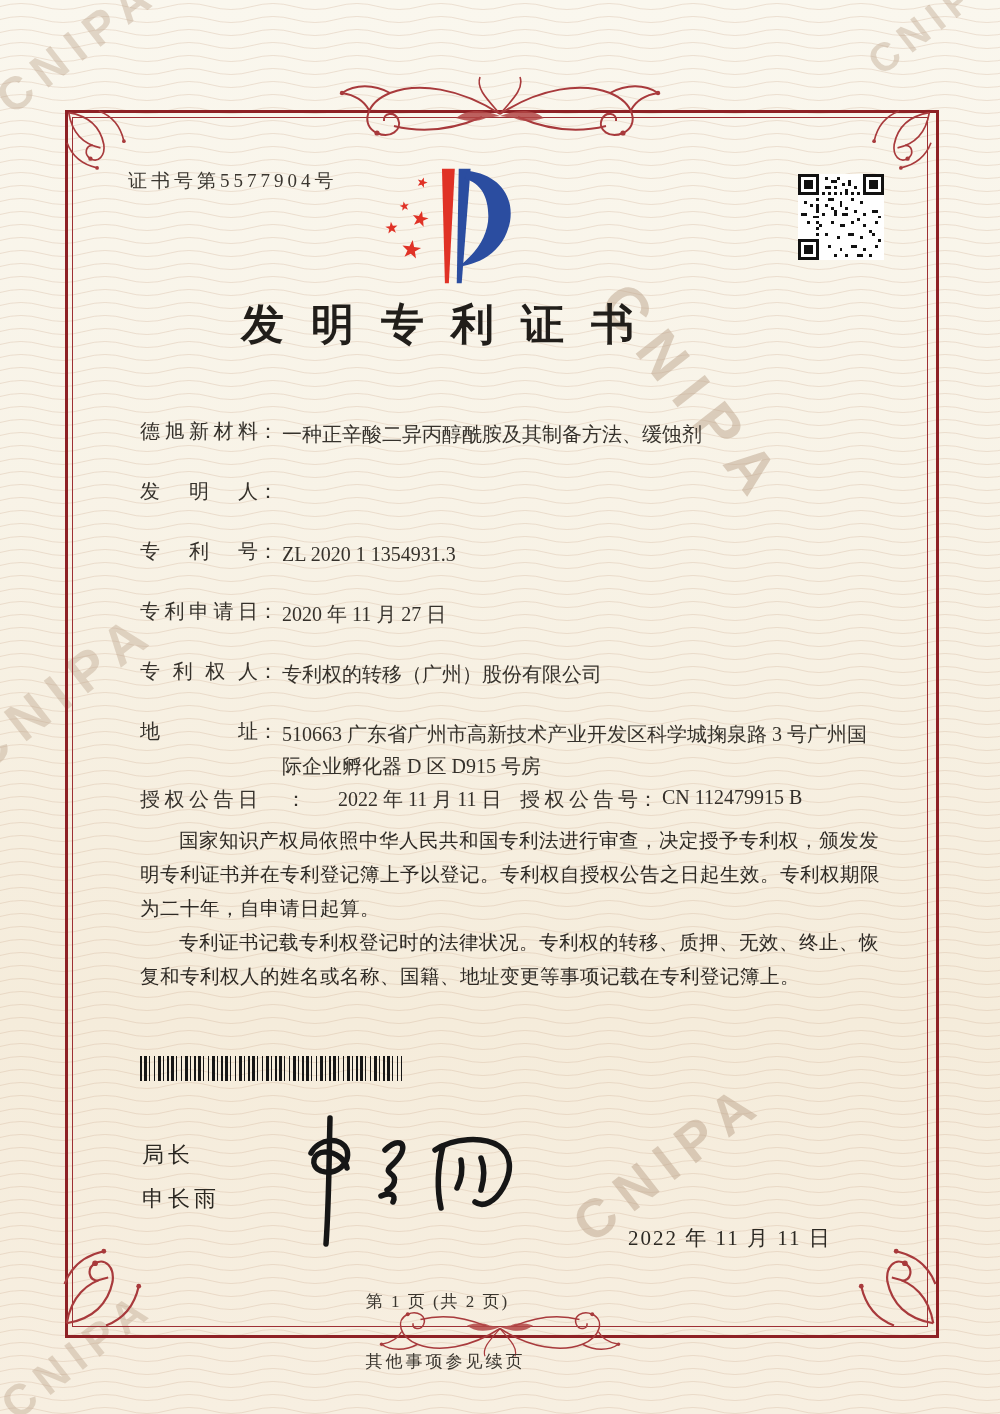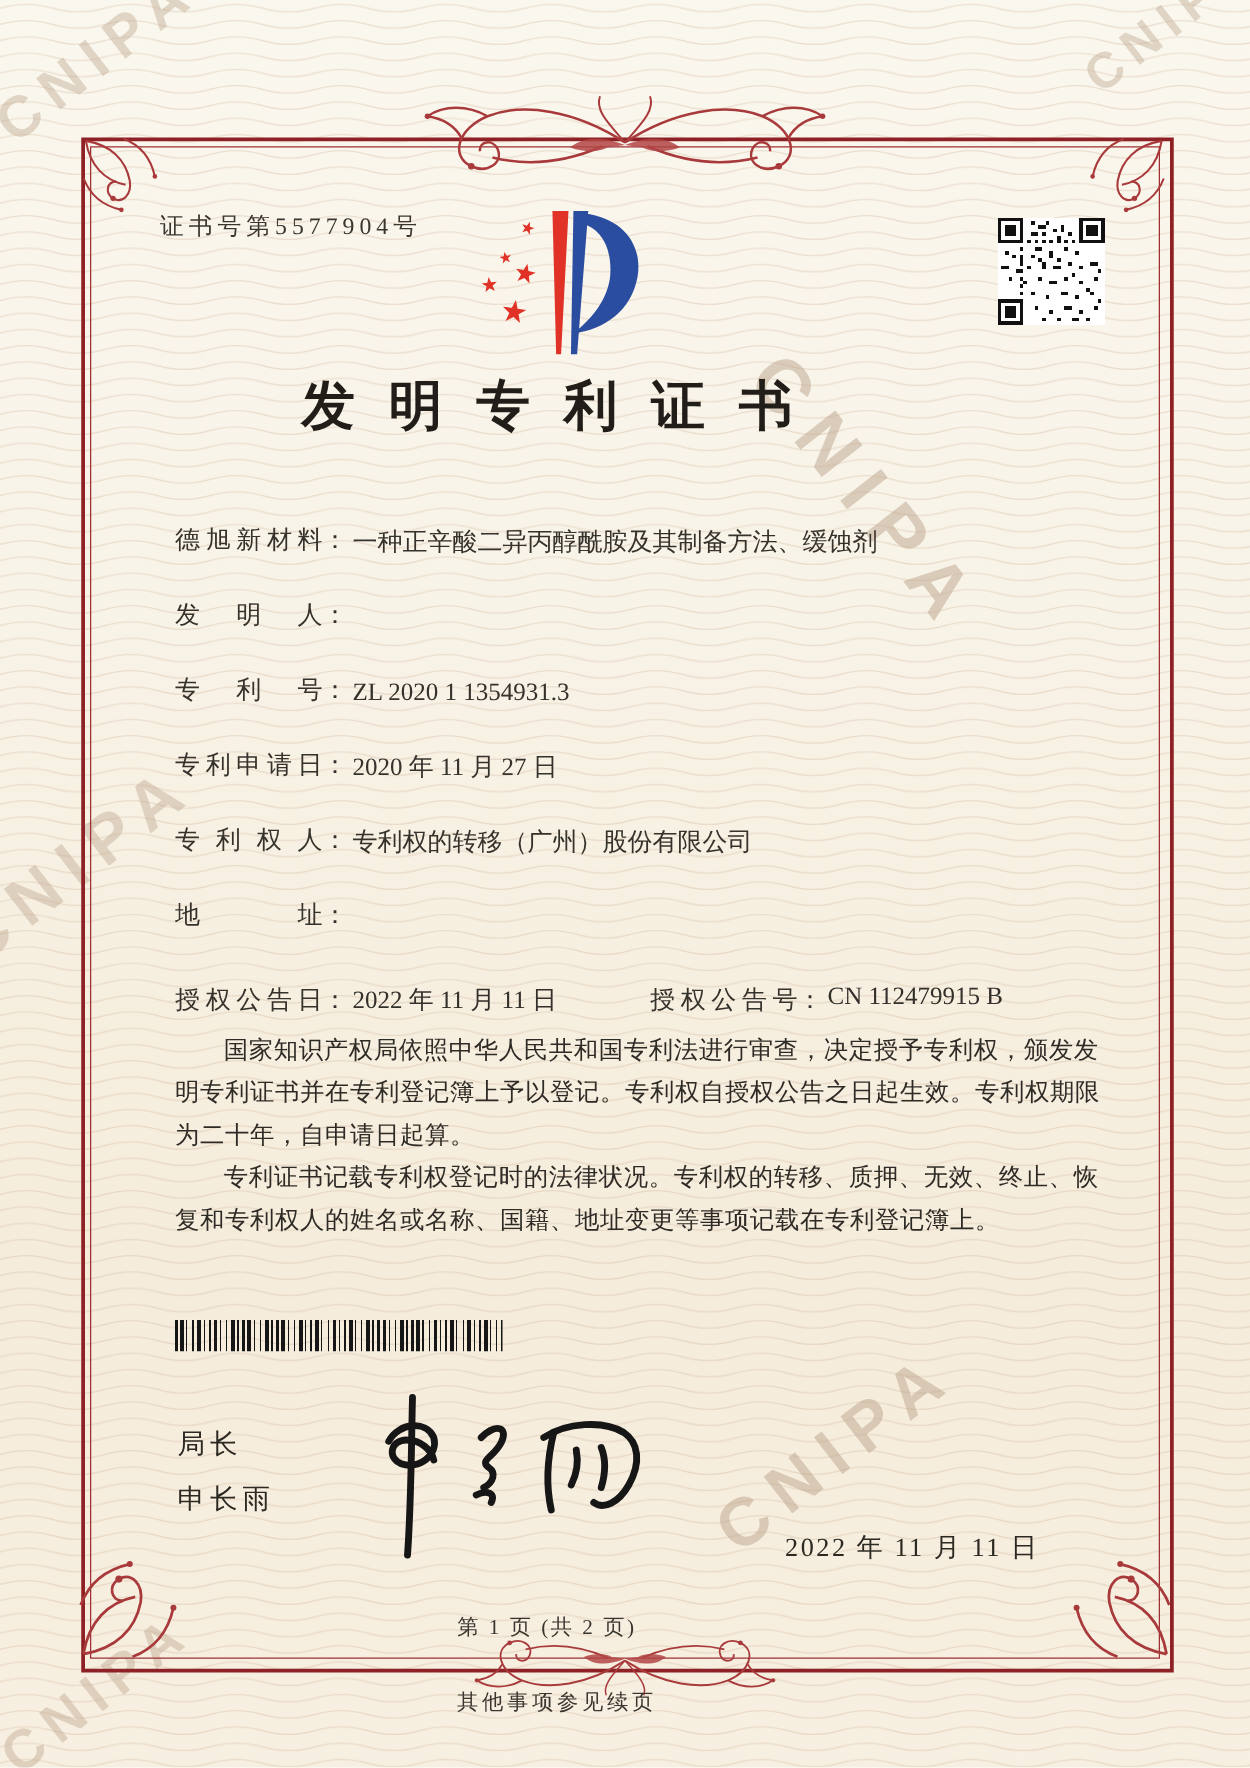--- a/index.html
+++ b/index.html
@@ -31,21 +31,21 @@
     font-size:43px;font-weight:700;letter-spacing:27px;text-indent:27px;color:#211e1a;
   }
   .qr{position:absolute;left:798px;top:174px;width:86px;height:86px;}
   .fields{position:absolute;left:140px;top:418px;width:750px;font-size:20px;}
   .frow{position:absolute;left:0;display:flex;align-items:flex-start;}
   .flabel{display:inline-block;width:118px;text-align:justify;text-align-last:justify;flex:0 0 118px;color:#35312b;}
   .fcolon{flex:0 0 auto;padding:0 4px 0 0;}
   .fvalue{width:600px;line-height:32px;color:#35312b;}
   .grant{position:absolute;left:140px;top:786px;width:790px;font-size:20px;}
   .gpair{position:absolute;top:0;display:flex;}
-  .gp1{left:0;} .gp2{left:380px;}
+  .gp1{left:0;gap:28px;} .gp2{left:380px;}
   .body-text{position:absolute;left:140px;top:824px;width:744px;font-size:19.5px;line-height:34px;color:#2e2a25;letter-spacing:0.5px;}
   .body-text p{margin:0;text-indent:2em;}
   .barcode{
     position:absolute;left:140px;top:1056px;width:262px;height:25px;
     background-image:repeating-linear-gradient(90deg,
       #161616 0 2px,transparent 2px 4px,#161616 4px 7px,transparent 7px 9px,
       #161616 9px 10px,transparent 10px 14px,#161616 14px 15px,transparent 15px 18px,
       #161616 18px 21px,transparent 21px 23px,#161616 23px 24px,transparent 24px 27px);
   }
   .sig-title{position:absolute;left:142px;top:1140px;font-size:22px;letter-spacing:4px;color:#2c2923;}
@@ -188,20 +188,21 @@
         <span class="fvalue">2020 年 11 月 27 日</span>
       </div>
       <div class="frow" style="top:240px">
         <span class="flabel">专利权人</span>
           <span class="fcolon">：</span>
         <span class="fvalue">专利权的转移（广州）股份有限公司</span>
       </div>
       <div class="frow" style="top:300px">
         <span class="flabel">地址</span>
           <span class="fcolon">：</span>
+        <span class="fvalue">510663 广东省广州市高新技术产业开发区科学城掬泉路 3 号广州国际企业孵化器 D 区 D915 号房</span>
       </div>
     </div>
 
     <div class="grant">
       <div class="gpair gp1">
         <span class="flabel">授权公告日</span>
           <span class="fcolon">：</span>
         <span>2022 年 11 月 11 日</span>
       </div>
       <div class="gpair gp2">

